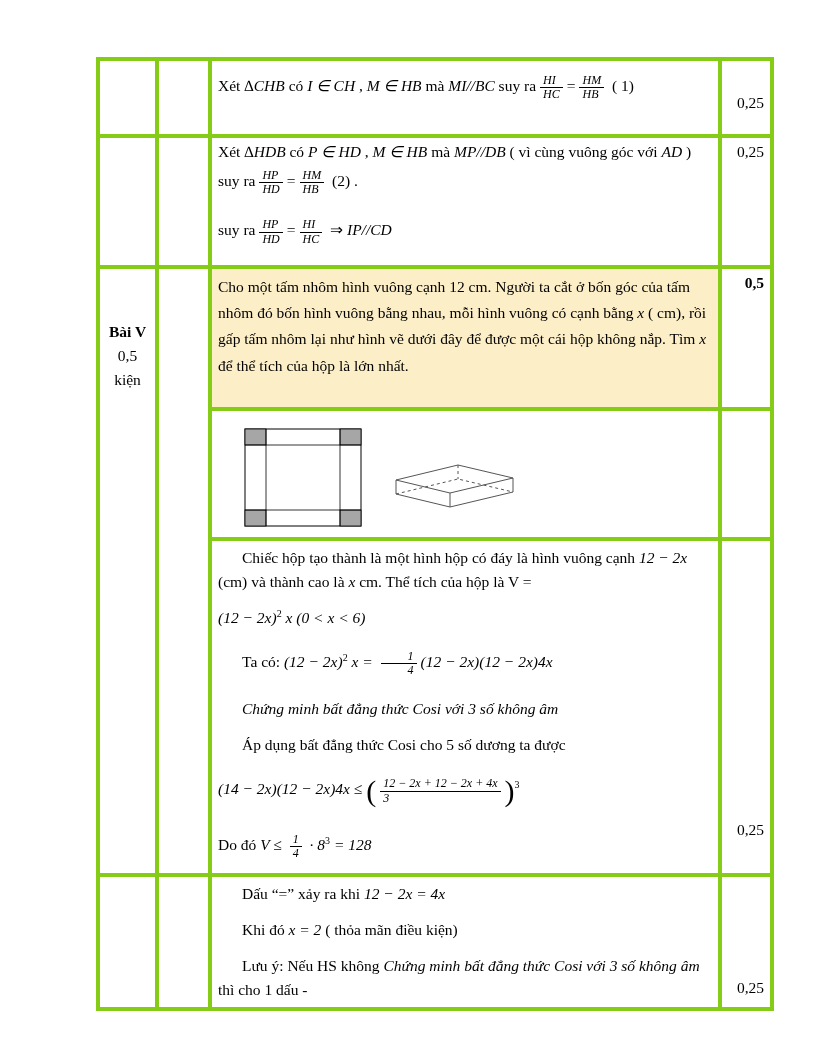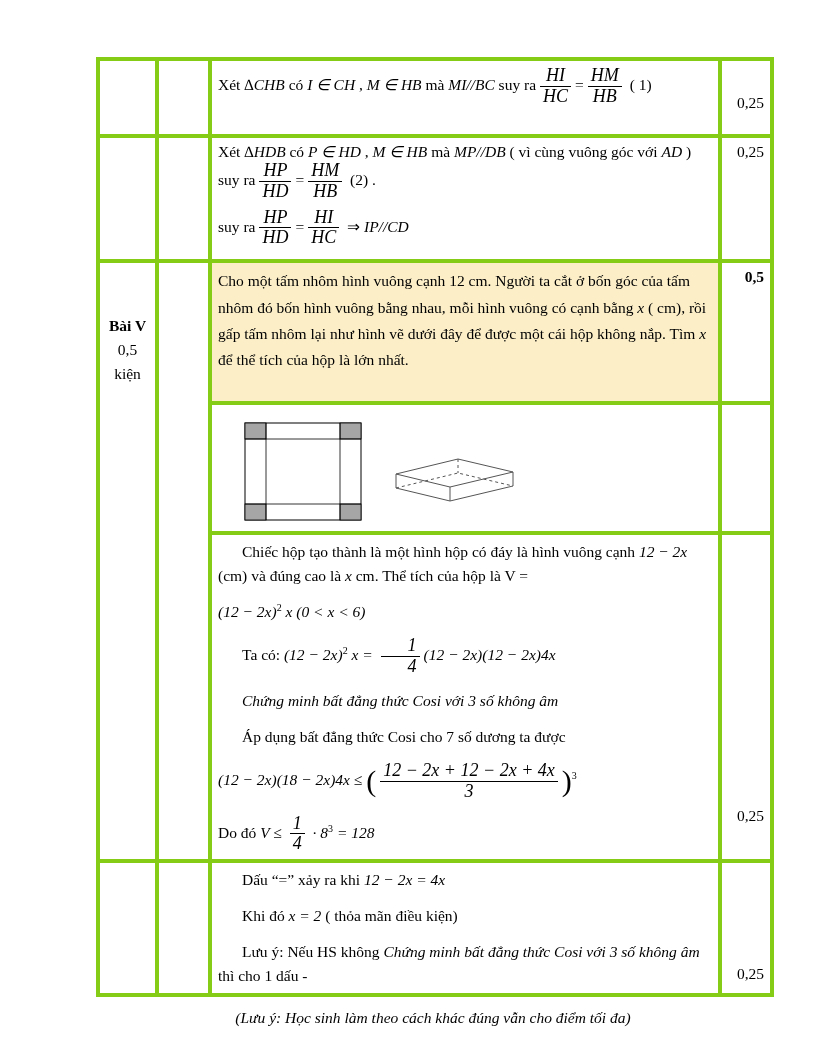--- a/index.html
+++ b/index.html
@@ -14,22 +14,22 @@
   td.c1 { text-align:center; }
   td.c4 { text-align:right; }
   .vbottom { vertical-align:bottom; }
   .bold { font-weight:bold; }
   .it, .mi { font-style:italic; }
   p { margin:0 0 12px 0; }
   p:last-child { margin-bottom:0; }
   .tight p { margin-bottom:6px; }
   .ind { text-indent:24px; }
   .hl { background:#fcefc8; line-height:1.7; }
-  .frac { display:inline-block; vertical-align:middle; text-align:center;
-          font-style:italic; line-height:1.1; font-size:18px; margin:0 4px; }
+  .frac { display:inline-block; vertical-align:middle; 
+          font-style:italic; line-height:1.1; font-size:12px; margin:8px 4px; }
   .frac .num { display:block; border-bottom:1px solid #000; padding:0 3px; }
   .frac .den { display:block; padding:0 3px; }
   sup { font-size:10px; }
   .bigp { font-size:30px; font-style:normal; vertical-align:middle; line-height:1;
           font-family:"Liberation Serif", serif; }
   .label-cell { padding-top:51px; line-height:1.55; }
   .label-cell span { display:block; }
   .figrow { display:flex; align-items:flex-start; gap:30px; padding:12px 0 4px 26px; }
   .boxfig { margin-top:24px; }
   .caption { width:674px; text-align:center; font-style:italic; margin-top:12px; }
@@ -100,38 +100,37 @@
             <path d="M4 42 L58 55 L121 40" fill="none" stroke="#555" stroke-width="1"></path>
             <path d="M66 13 L66 27 M4 42 L66 27 L121 40" fill="none" stroke="#555" stroke-width="1" stroke-dasharray="3,3"></path>
           </svg>
         </div>
       </td>
       <td class="c4"></td>
     </tr>
 
     <tr>
       <td class="solcell" style="height:300px">
-        <p class="ind"><span>Chiếc hộp tạo thành là một hình hộp có đáy là hình vuông cạnh </span><span class="mi">12 − 2x</span><span> (cm) và đúng cao là </span><span class="mi">x</span><span> cm. Thể tích của hộp là V =</span></p>
+        <p class="ind"><span>Chiếc hộp tạo thành là một hình hộp có đáy là hình vuông cạnh </span><span class="mi">12 − 2x</span><span> (cm) và thành cao là </span><span class="mi">x</span><span> cm. Thể tích của hộp là V =</span></p>
         <p><span class="mi">(12 − 2x)</span><sup>2</sup><span class="mi"> x (0 &lt; x &lt; 6)</span></p>
         <p class="ind"><span>Ta có: </span><span class="mi">(12 − 2x)</span><sup>2</sup><span class="mi"> x = </span><span class="frac"><span class="num">1</span><span class="den">4</span></span><span class="mi">(12 − 2x)(12 − 2x)4x</span></p>
         <p class="ind it"><span>Chứng minh bất đẳng thức Cosi với 3 số không âm</span></p>
-        <p class="ind"><span>Áp dụng bất đẳng thức Cosi cho 7 số dương ta được</span></p>
-        <p><span class="mi">(12 − 2x)(18 − 2x)4x ≤ </span><span class="bigp">(</span><span class="frac"><span class="num">12 − 2x + 12 − 2x + 4x</span><span class="den">3</span></span><span class="bigp">)</span><sup>3</sup></p>
+        <p class="ind"><span>Áp dụng bất đẳng thức Cosi cho 5 số dương ta được</span></p>
+        <p><span class="mi">(14 − 2x)(12 − 2x)4x ≤ </span><span class="bigp">(</span><span class="frac"><span class="num">12 − 2x + 12 − 2x + 4x</span><span class="den">3</span></span><span class="bigp">)</span><sup>3</sup></p>
         <p><span>Do đó </span><span class="mi">V ≤ </span><span class="frac"><span class="num">1</span><span class="den">4</span></span><span class="mi"> · 8</span><sup>3</sup><span class="mi"> = 128</span></p>
       </td>
       <td class="c4 vbottom pb34"><span>0,25</span></td>
     </tr>
 
     <tr>
       <td class="c1" style="height:128px"></td>
       <td></td>
       <td class="solcell">
         <p class="ind"><span>Dấu “=” xảy ra khi </span><span class="mi">12 − 2x = 4x</span></p>
         <p class="ind"><span>Khi đó </span><span class="mi">x = 2</span><span> ( thỏa mãn điều kiện)</span></p>
         <p class="ind"><span>Lưu ý: Nếu HS không </span><span class="it">Chứng minh bất đẳng thức Cosi với 3 số không âm</span><span> thì cho 1 dấu -</span></p>
       </td>
       <td class="c4 vbottom pb10"><span>0,25</span></td>
     </tr>
   </tbody>
     </table>
 
-  <p class="caption">(Lưu ý: Học sinh làm theo cách khác đúng vẫn cho điểm tối đa)</p>
 </div>
 
 </body></html>

